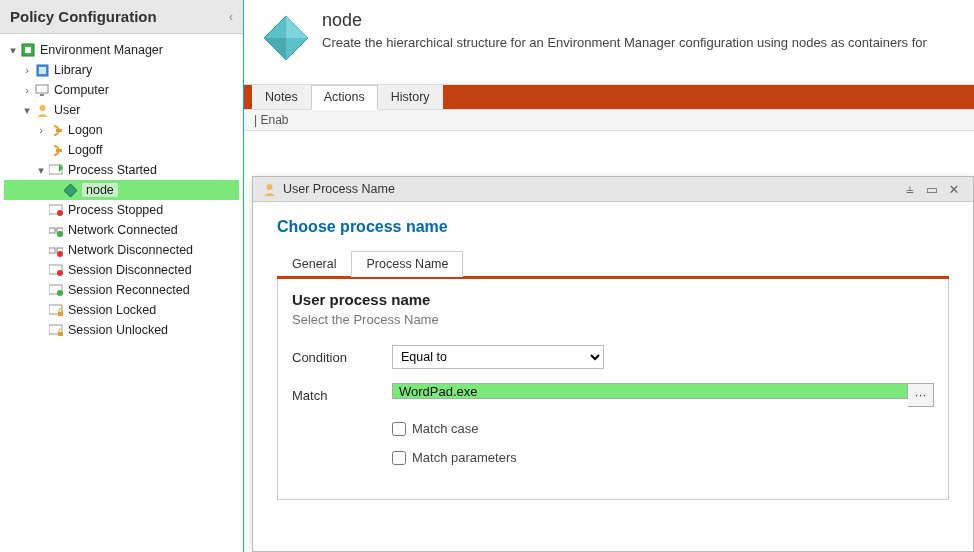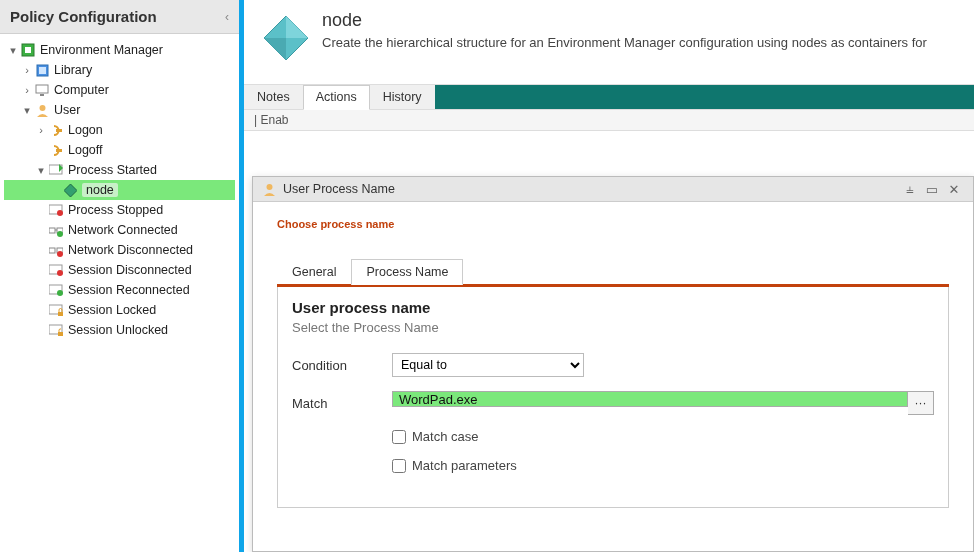--- a/index.html
+++ b/index.html
@@ -1,55 +1,55 @@
 <!DOCTYPE html>
 <html><head>
 <meta charset="utf-8">
 <style>
 * { margin: 0; padding: 0; box-sizing: border-box; font-family: "Segoe UI", Tahoma, sans-serif; }
 body { width: 974px; height: 552px; background: #fff; overflow: hidden; position: relative; }
 .layout { display: flex; height: 100%; }
-.sidebar { width: 244px; background: #fff; border-right: 5px solid #0ea5e9; flex-shrink: 0; }
+.sidebar { width: 244px; background: #fff; border-right: 1px solid #0ea5e9; flex-shrink: 0; }
 .sidebar-header { display: flex; align-items: center; justify-content: space-between; background: #e8e8e8; padding: 8px 10px; border-bottom: 1px solid #d0d0d0; }
 .sidebar-title { font-size: 15px; font-weight: bold; color: #333; }
 .collapse-btn { color: #888; font-size: 12px; cursor: pointer; }
 .tree { padding: 6px 4px; font-size: 12.5px; color: #222; }
 .tree-row { display: flex; align-items: center; height: 20px; padding: 0 2px; cursor: pointer; white-space: nowrap; }
 .tree-row.selected { background: #7be87b; }
 .node-highlight { background: #c8f0c8; padding: 0 4px; border-radius: 2px; }
 .tw { display: inline-block; width: 14px; text-align: center; color: #666; font-size: 11px; }
 .ind { display: inline-block; }
 .ico { display: inline-flex; width: 16px; height: 16px; align-items: center; justify-content: center; margin-right: 4px; }
 .main { flex: 1; position: relative; background: #fff; }
 .node-header { display: flex; padding: 10px 14px 18px; }
 .node-icon { width: 56px; height: 56px; margin-right: 8px; display: flex; align-items: center; justify-content: center; }
 .node-title { font-size: 18px; color: #333; margin-bottom: 4px; }
 .node-desc { font-size: 13px; color: #444; }
-.tabs-bar { display: flex; background: #0f766e; border-top: 1px solid #ddd; border-bottom: 1px solid #ddd; padding-left: 0; }
+.tabs-bar { display: flex; background: #c2410c; border-top: 1px solid #ddd; border-bottom: 1px solid #ddd; padding-left: 8px; }
 .tab { padding: 4px 12px; font-size: 12.5px; color: #333; background: #f0f0f0; border: 1px solid transparent; cursor: pointer; }
 .tab.active { background: #fff; border: 1px solid #ccc; border-bottom: 1px solid #fff; margin-bottom: -1px; }
 .action-header { display: flex; background: #f5f5f5; border-bottom: 1px solid #ddd; font-size: 12px; color: #555; padding: 3px 10px; }
 .action-header .col1 { flex: 1; }
 .dialog { position: absolute; left: 252px; top: 176px; right: 0; bottom: 0; background: #fff; border: 1px solid #bbb; box-shadow: 0 2px 8px rgba(0,0,0,.15); }
 .dialog-titlebar { display: flex; align-items: center; background: #e6e6e6; border-bottom: 1px solid #ccc; padding: 4px 8px; font-size: 12.5px; color: #333; }
 .dialog-titlebar .dt-icon { margin-right: 6px; }
 .dialog-titlebar .spacer { flex: 1; }
 .dialog-titlebar .win-btn { width: 22px; text-align: center; color: #666; cursor: pointer; font-size: 13px; }
 .dialog-body { padding: 16px 24px; }
-.dlg-heading { font-size: 11px; font-weight: bold; color: #c2410c; margin-bottom: 28px; }
+.dlg-heading { font-size: 16px; font-weight: bold; color: #0369a1; margin-bottom: 14px; }
 .inner-tabs { display: flex; border-bottom: 3px solid #c2410c; }
 .inner-tab { padding: 5px 14px; font-size: 12.5px; color: #333; border: 1px solid transparent; cursor: pointer; position: relative; top: 1px; }
 .inner-tab.active { background: #fff; border: 1px solid #ccc; border-bottom: 1px solid #fff; }
 .panel { border: 1px solid #ccc; border-top: none; padding: 12px 14px 20px; }
 .panel-title { font-size: 15px; font-weight: bold; color: #222; margin-bottom: 4px; }
 .panel-sub { font-size: 13px; color: #777; margin-bottom: 18px; }
 .form-row { display: flex; align-items: center; margin-bottom: 14px; }
 .form-label { width: 100px; font-size: 13px; color: #333; }
 .form-ctrl { flex: 1; }
-select.cmb { width: 192px; height: 24px; font-size: 12.5px; border: 1px solid #bbb; background: #fff; padding: 0 4px; }
+select.cmb { width: 212px; height: 24px; font-size: 12.5px; border: 1px solid #bbb; background: #fff; padding: 0 4px; }
 .match-wrap { display: flex; flex: 1; }
 input.match-input { flex: 1; height: 16px; border: 1px solid #aaa; background: #7be87b; font-size: 13px; padding: 0 6px; color: #111; outline: none; }
 .browse-btn { width: 26px; height: 24px; border: 1px solid #aaa; border-left: none; background: #f4f4f4; cursor: pointer; font-size: 12px; color: #333; }
 .chk-row { display: flex; align-items: center; margin-left: 100px; margin-bottom: 14px; font-size: 13px; color: #444; }
 .chk-row input { margin-right: 6px; width: 14px; height: 14px; }
 .params-input { flex: 1; height: 24px; border: 1px solid #ccc; background: #eee; }
 </style>
 </head>
 <body>
 

